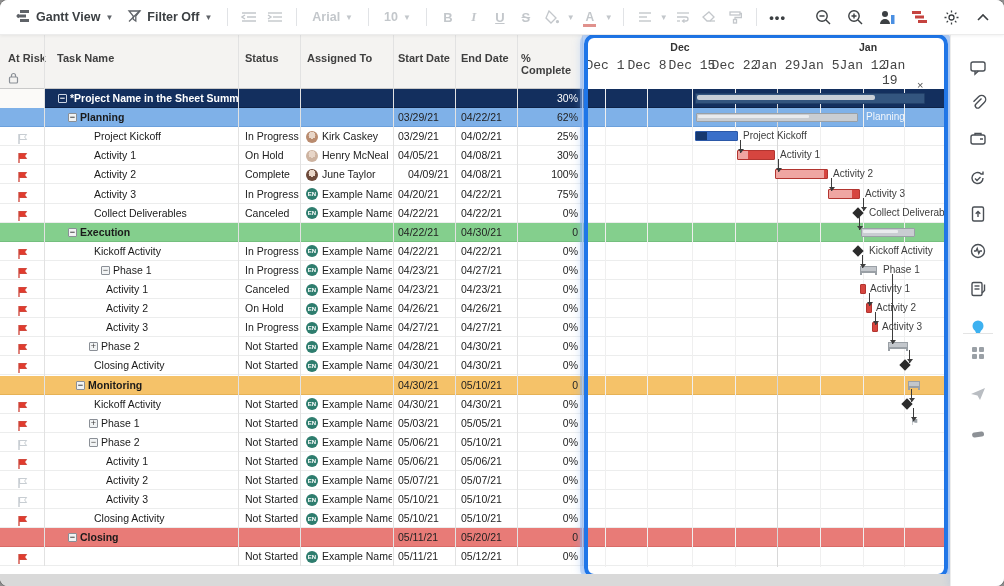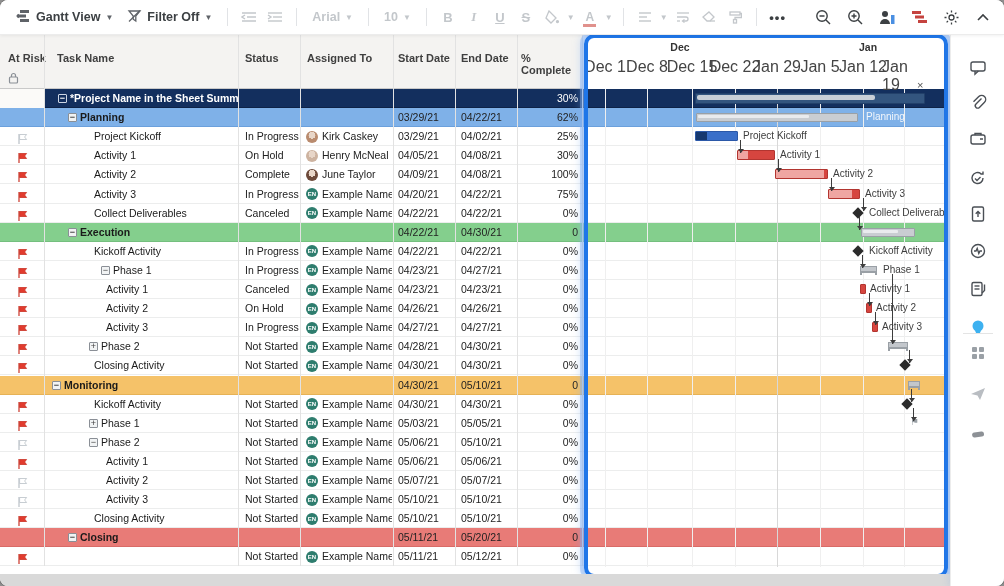--- a/index.html
+++ b/index.html
@@ -51,21 +51,21 @@
   .bg-navy .expand-box { background:transparent; border-color:#cdd6e4; color:#fff; }
   .flag { position:absolute; left:17px; top:4px; width:12px; height:12px; cursor:pointer; }
   .avatar { position:absolute; left:306px; top:3.5px; width:12px; height:12px; border-radius:50%;
             font-size:6px; font-weight:bold; color:#fff; text-align:center; line-height:12px; }
   .av-en { background:#2e7d6e; }
   .assignee-label { left:322px; }
 
   
   .gantt-header { position:absolute; left:582px; top:35px; width:366px; height:54px; background:#fff; z-index:5; }
   .g-month { position:absolute; top:6px; transform:translateX(-50%); font-size:10.5px; font-weight:bold; color:#333; }
-  .g-week { position:absolute; top:23px; transform:translateX(-50%); font-size:16px; color:#444; }
+  .g-week { position:absolute; top:23px; transform:translateX(-50%); font-size:13px; color:#444;font-family:Liberation Mono, monospace; }
   .gantt-layer { position:absolute; left:582px; top:89px; width:366px; height:478px; overflow:hidden; z-index:7; }
   .g-grid { position:absolute; top:0; height:478px; width:1px; background:#efefef; }
   .g-grid.strong { background:#d8d8d8; }
   .g-row { position:absolute; left:0; width:366px; height:19.1px; }
   .g-label { position:absolute; top:3px; font-size:10px; color:#3d3d3d; white-space:nowrap; }
   .gbar { position:absolute; border-radius:1px; }
   .g-project { top:4px; height:11px; background:#33557f; border:1px solid #22406a; }
   .g-project .prog { position:absolute; left:1px; top:1px; height:5px; background:#c9cfd7; border-radius:2px; }
   .g-parent { top:5px; height:9px; background:#c9cdd2; border:1px solid #9aa0a6; }
   .g-parent .inner { position:absolute; left:1px; top:1px; right:30%; height:3px; background:#e9ebee; border-radius:1px; }
@@ -353,21 +353,21 @@
       </div>
       <div class="row" style="top: 76.4px;">
         <span class="flag"><svg width="12" height="12" viewBox="0 0 12 12">
             <path d="M2 1 v10" stroke="#c93225" stroke-width="1.2"></path>
             <path d="M2.6 1.5 h7 l-2 2.5 2 2.5 h-7z" fill="#e23b2e" stroke="#c93225" stroke-width="0.8"></path>
           </svg></span>
         <div class="cell c-name" style="left: 44px; width: 194px; color: rgb(26, 26, 26);"><span style="display:inline-block;width:50px"></span><span>Activity 2</span></div>
         <div class="cell" style="left: 245px; width: 56px;">Complete</div>
         <span class="avatar" style="background: radial-gradient(circle at 50% 35%, rgb(232, 214, 200) 0px, rgb(232, 214, 200) 35%, rgb(109, 74, 58) 36%);"></span>
         <div class="cell assignee-label" style="left: 322px; width: 70px;">June Taylor</div>
-        <div class="cell" style="left: 398px; width: 55px;">04/09/21</div>
+        <div class="cell" style="left: 408px; width: 55px;">04/09/21</div>
         <div class="cell" style="left: 461px; width: 55px;">04/08/21</div>
         <div class="cell" style="left: 517px; width: 61px; text-align: right;">100%</div>
       </div>
       <div class="row" style="top: 95.5px;">
         <span class="flag"><svg width="12" height="12" viewBox="0 0 12 12">
             <path d="M2 1 v10" stroke="#c93225" stroke-width="1.2"></path>
             <path d="M2.6 1.5 h7 l-2 2.5 2 2.5 h-7z" fill="#e23b2e" stroke="#c93225" stroke-width="0.8"></path>
           </svg></span>
         <div class="cell c-name" style="left: 44px; width: 194px; color: rgb(26, 26, 26);"><span style="display:inline-block;width:50px"></span><span>Activity 3</span></div>
         <div class="cell" style="left: 245px; width: 56px;">In Progress</div>
@@ -482,21 +482,21 @@
           </svg></span>
         <div class="cell c-name" style="left: 44px; width: 194px; color: rgb(26, 26, 26);"><span style="display:inline-block;width:50px"></span><span>Closing Activity</span></div>
         <div class="cell" style="left: 245px; width: 56px;">Not Started</div>
         <span class="avatar av-en">EN</span>
         <div class="cell assignee-label" style="left: 322px; width: 70px;">Example Name</div>
         <div class="cell" style="left: 398px; width: 55px;">04/30/21</div>
         <div class="cell" style="left: 461px; width: 55px;">04/30/21</div>
         <div class="cell" style="left: 517px; width: 61px; text-align: right;">0%</div>
       </div>
       <div class="row bg-orange" style="top: 286.5px;">
-        <div class="cell c-name bold" style="left: 28px; width: 194px; color: rgb(26, 26, 26);"><span class="expand-box" style="margin-left:24px">−</span><span style="display:inline-block;width:3px"></span><span>Monitoring</span></div>
+        <div class="cell c-name bold" style="left: 52px; width: 194px; color: rgb(26, 26, 26);"><span class="expand-box" style="margin-left:24px">−</span><span style="display:inline-block;width:3px"></span><span>Monitoring</span></div>
         <div class="cell" style="left: 245px; width: 56px;"></div>
         <div class="cell" style="left: 398px; width: 55px;">04/30/21</div>
         <div class="cell" style="left: 461px; width: 55px;">05/10/21</div>
         <div class="cell" style="left: 517px; width: 61px; text-align: right;">0</div>
       </div>
       <div class="row" style="top: 305.6px;">
         <span class="flag"><svg width="12" height="12" viewBox="0 0 12 12">
             <path d="M2 1 v10" stroke="#c93225" stroke-width="1.2"></path>
             <path d="M2.6 1.5 h7 l-2 2.5 2 2.5 h-7z" fill="#e23b2e" stroke="#c93225" stroke-width="0.8"></path>
           </svg></span>

